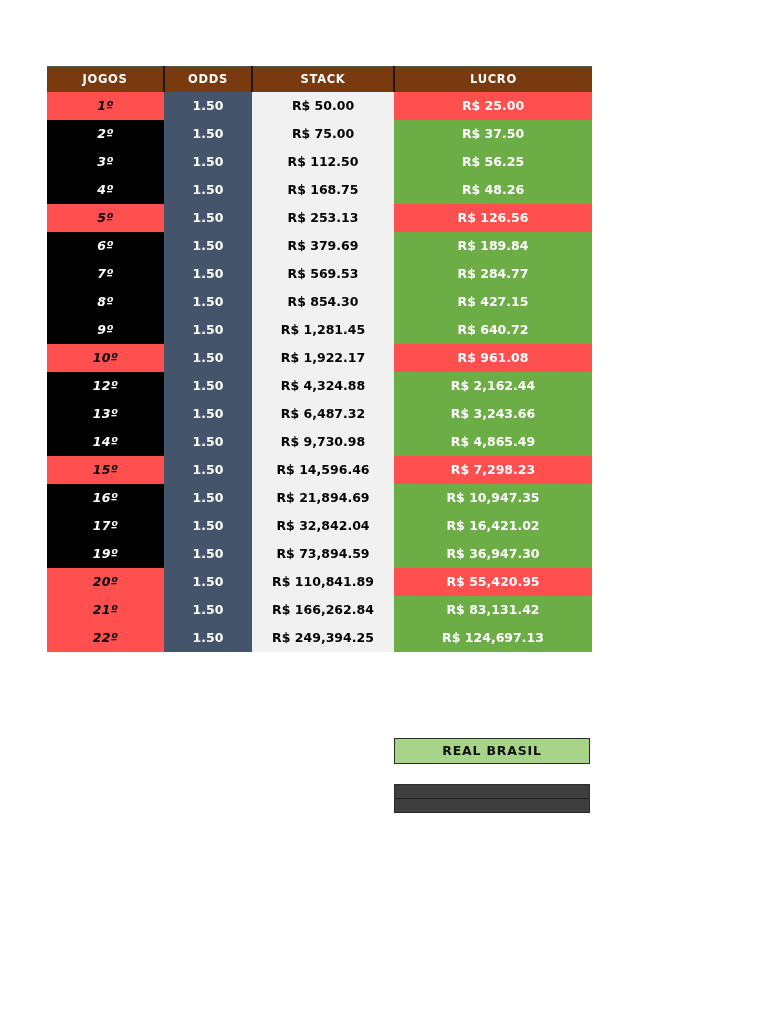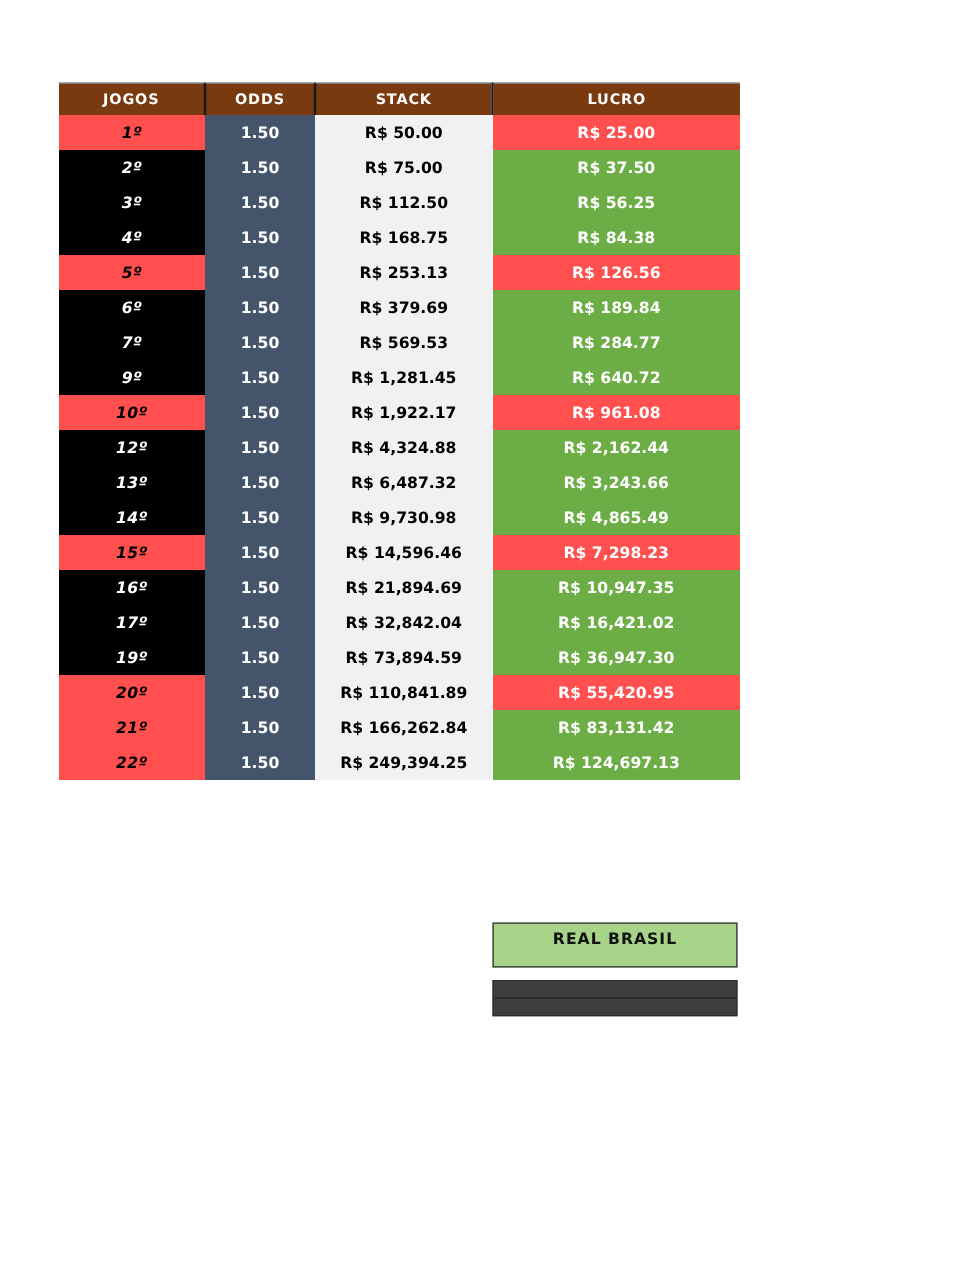--- a/index.html
+++ b/index.html
@@ -91,21 +91,21 @@
   }
   td.lucro.bg-green { background: #6CAE45; }
   td.lucro.bg-red   { background: #FF4F4F; }
 
   
   #legend-real-brasil {
     position: absolute;
     left: 394px;
     top: 738px;
     width: 196px;
-    height: 36px;
+    height: 26px;
     background: #A8D48A;
     border: 1px solid #2b2b2b;
     box-sizing: border-box;
     color: #111111;
     font-weight: bold;
     font-size: 12.5px;
     letter-spacing: 0.8px;
     text-align: center;
     line-height: 24px;
   }
@@ -162,39 +162,45 @@
       <tr>
         <td class="jogos bg-black">3º</td>
         <td class="odds">1.50</td>
         <td class="stack">R$ 112.50</td>
         <td class="lucro bg-green">R$ 56.25</td>
       </tr>
       <tr>
         <td class="jogos bg-black">4º</td>
         <td class="odds">1.50</td>
         <td class="stack">R$ 168.75</td>
-        <td class="lucro bg-green">R$ 84.38</td>
+        <td class="lucro bg-green">R$ 48.26</td>
       </tr>
       <tr>
         <td class="jogos bg-red">5º</td>
         <td class="odds">1.50</td>
         <td class="stack">R$ 253.13</td>
         <td class="lucro bg-red">R$ 126.56</td>
       </tr>
       <tr>
         <td class="jogos bg-black">6º</td>
         <td class="odds">1.50</td>
         <td class="stack">R$ 379.69</td>
         <td class="lucro bg-green">R$ 189.84</td>
       </tr>
       <tr>
         <td class="jogos bg-black">7º</td>
         <td class="odds">1.50</td>
         <td class="stack">R$ 569.53</td>
         <td class="lucro bg-green">R$ 284.77</td>
+      </tr>
+      <tr>
+        <td class="jogos bg-black">8º</td>
+        <td class="odds">1.50</td>
+        <td class="stack">R$ 854.30</td>
+        <td class="lucro bg-green">R$ 427.15</td>
       </tr>
       <tr>
         <td class="jogos bg-black">9º</td>
         <td class="odds">1.50</td>
         <td class="stack">R$ 1,281.45</td>
         <td class="lucro bg-green">R$ 640.72</td>
       </tr>
       <tr>
         <td class="jogos bg-red">10º</td>
         <td class="odds">1.50</td>

